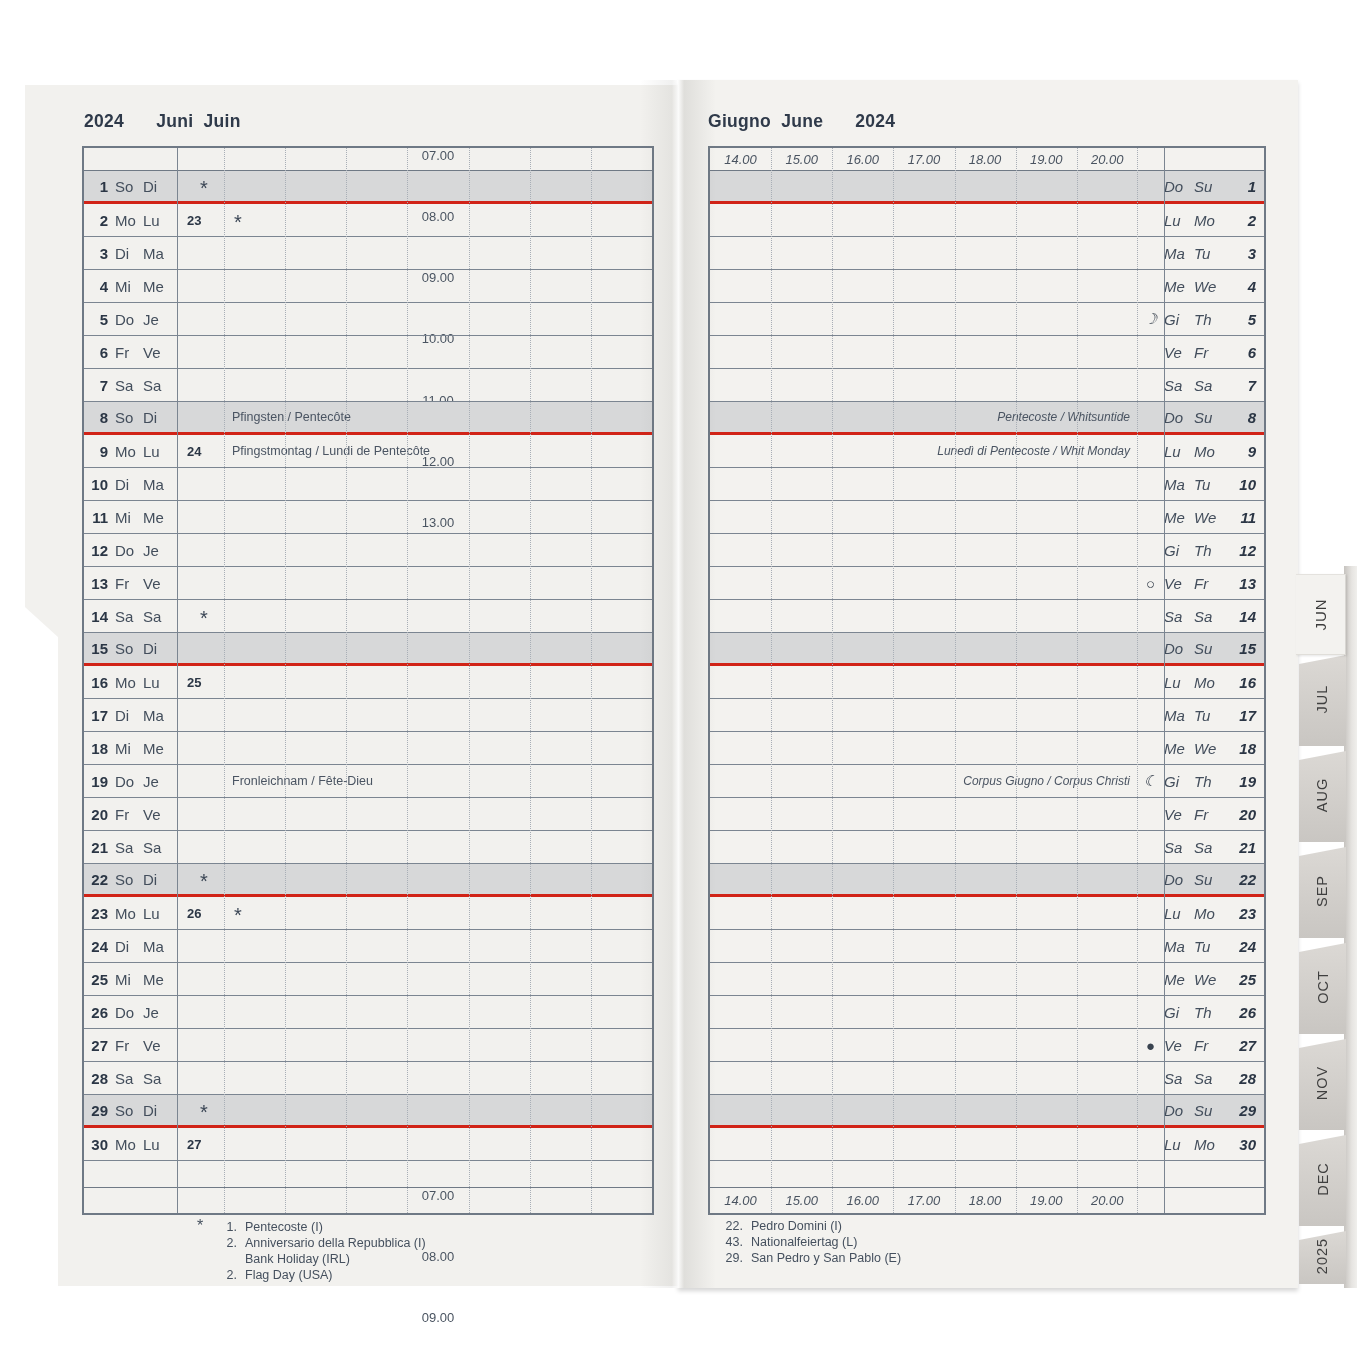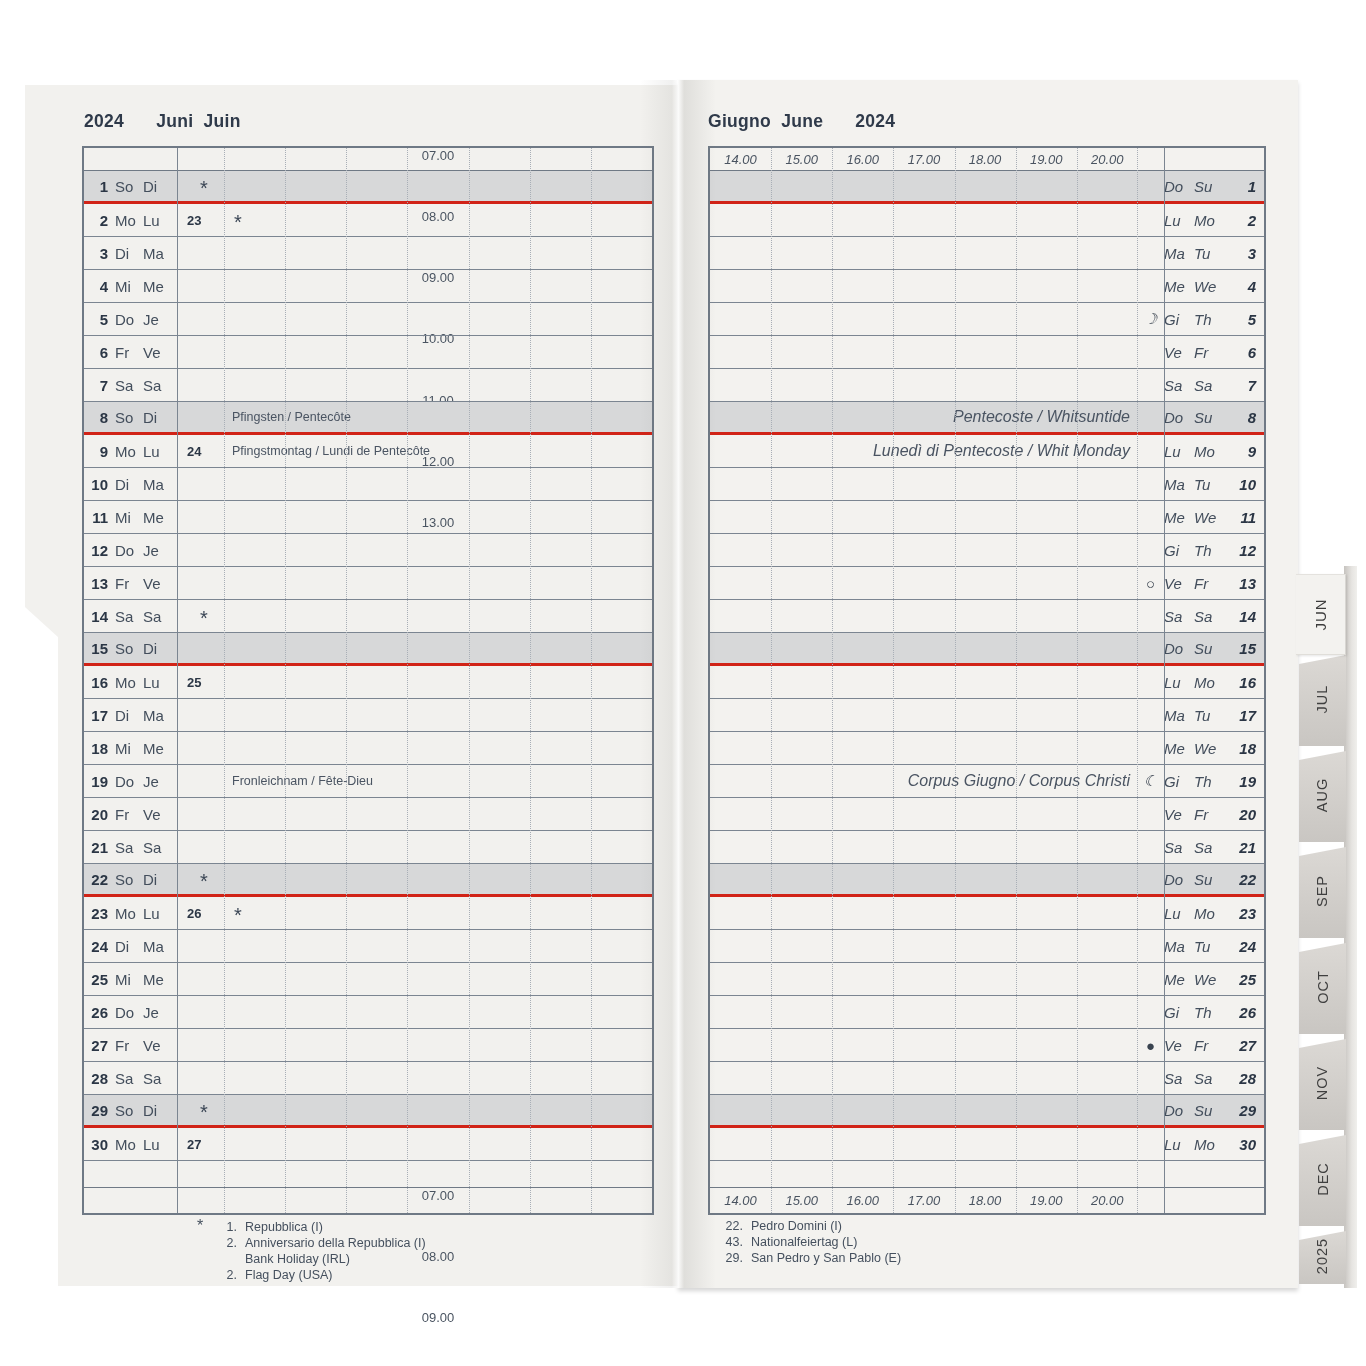--- a/index.html
+++ b/index.html
@@ -42,21 +42,21 @@
   .tlabel{flex:0 0 61.14px;text-align:center;}
   .row{position:relative;display:flex;align-items:center;height:33px;box-sizing:border-box;
        border-bottom:1px solid #7b8591;font-size:15px;color:#434e5c;}
   .row.sunday{background:#d7d8d9;border-bottom:3px solid #d12317;}
   .daycell-l{flex:0 0 93px;display:flex;align-items:center;box-sizing:border-box;}
   .dnum-l{width:24px;text-align:right;font-weight:bold;color:#2b3645;margin-right:7px;}
   .dab{width:28px;}
   .weekcell{flex:0 0 47px;padding-left:10px;font-size:13px;font-weight:bold;color:#2b3645;box-sizing:border-box;}
   .star{position:absolute;top:50%;transform:translateY(-40%);font-size:20px;color:#3c4756;line-height:18px;}
   .note-l{position:absolute;left:148px;top:50%;transform:translateY(-50%);font-size:12.5px;color:#4a5462;white-space:nowrap;}
-  .note-r{position:absolute;right:134px;top:50%;transform:translateY(-50%);font-size:16px;color:#4a5462;white-space:nowrap;}
+  .note-r{position:absolute;right:134px;top:50%;transform:translateY(-50%);font-size:12px;color:#4a5462;white-space:nowrap;}
   .moon{position:absolute;right:100px;width:27px;text-align:center;font-size:15px;color:#39434f;}
   .daycell-r{margin-left:auto;flex:0 0 100px;display:flex;align-items:center;padding-right:8px;box-sizing:border-box;}
   .dab-r{width:30px;}
   .dnum-r{flex:1;text-align:right;font-weight:bold;color:#2b3645;}
   .empty-row{height:27px;border-bottom:1px solid #6f7985;box-sizing:border-box;}
   .tfoot{display:flex;height:25px;align-items:center;font-size:13px;color:#4a5461;box-sizing:border-box;}
   .lines{position:absolute;inset:0;pointer-events:none;z-index:3;}
   .vl{position:absolute;top:0;bottom:0;width:0;border-left:1px dotted #a8aeb6;}
   .vs{position:absolute;top:0;bottom:0;width:0;border-left:1px solid #7b8591;}
   
@@ -684,21 +684,21 @@
       <div class="vl" style="left: 367px;"></div>
       <div class="vl" style="left: 427px;"></div>
       <div class="vs" style="left: 454px;"></div>
     </div>
 </div>
 
 <div class="fnotes fnotes-l" id="fnotes-l">
     <div class="fline">
       <span class="fstar">*</span>
       <span class="fnum">1.</span>
-      <span>Repubblica (I)</span>
+      <span>Pentecoste (I)</span>
     </div>
     <div class="fline">
       <span class="fstar"></span>
       <span class="fnum">2.</span>
       <span>Anniversario della Repubblica (I)</span>
     </div>
     <div class="fline">
       <span class="fstar"></span>
       <span class="fnum"></span>
       <span>Bank Holiday (IRL)</span>

